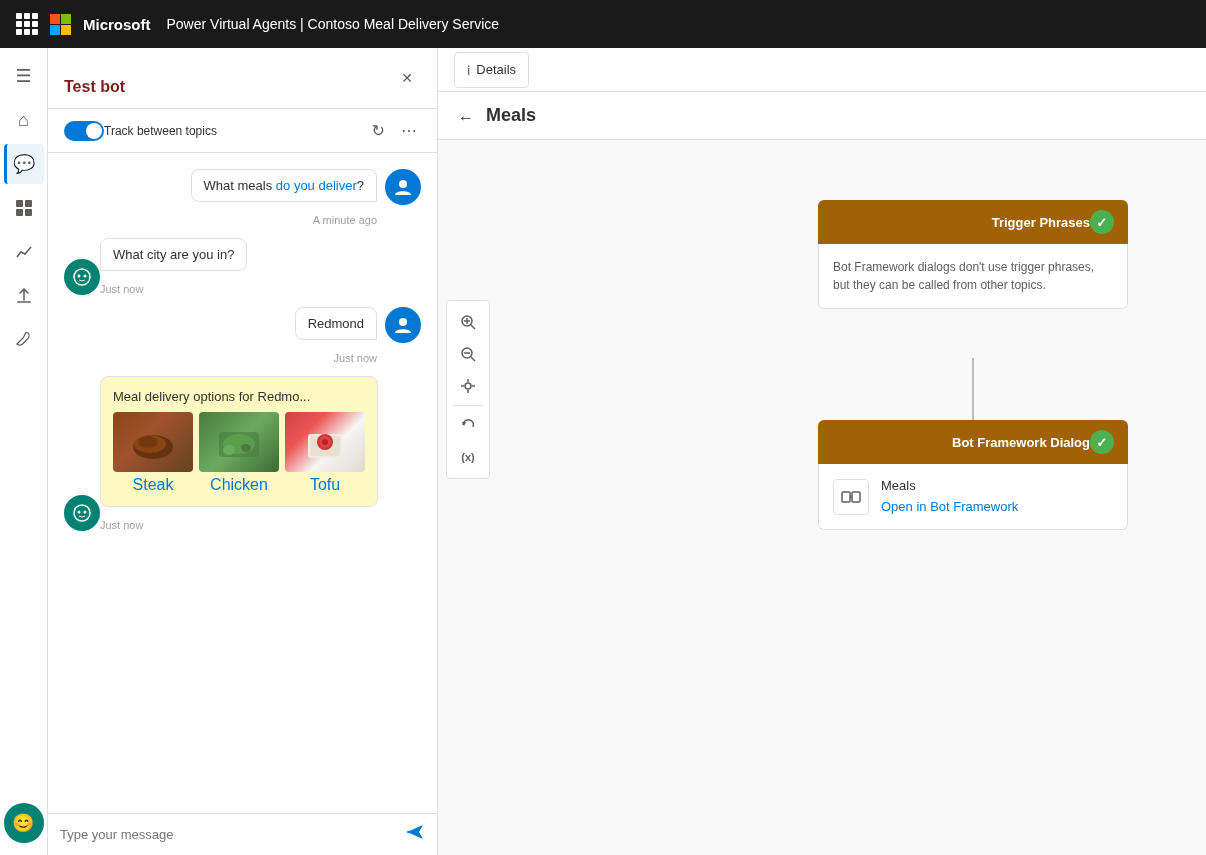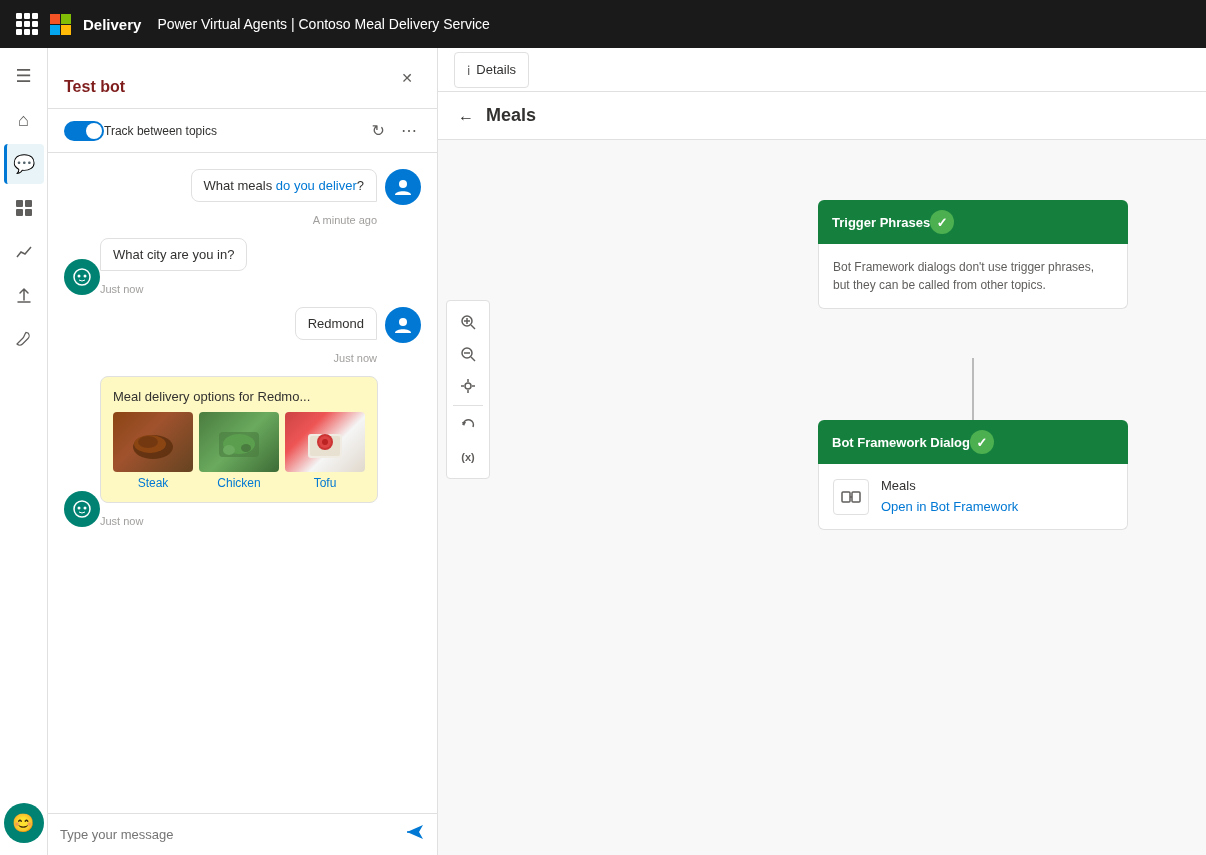--- a/index.html
+++ b/index.html
@@ -202,21 +202,21 @@
       width: 80px; height: 60px;
       border-radius: 4px;
       background: #ddd;
       overflow: hidden;
       display: flex; align-items: center; justify-content: center;
       font-size: 22px;
     }
     .meal-img.steak { background: linear-gradient(135deg, #8B4513 0%, #A0522D 40%, #654321 100%); }
     .meal-img.chicken { background: linear-gradient(135deg, #4a7c3f 0%, #6aaa5e 50%, #3d6b35 100%); }
     .meal-img.tofu { background: linear-gradient(135deg, #c44 0%, #e55 30%, #f5f5f5 60%, #e0d8cc 100%); }
-    .meal-name { font-size: 12px; color: #0078d4; }
+    .meal-name { font-size: 16px; color: #0078d4; }
 
     
     .chat-input-area {
       padding: 8px 12px;
       border-top: 1px solid #e0e0e0;
       display: flex;
       align-items: center;
       gap: 8px;
       background: white;
     }
@@ -279,29 +279,29 @@
       overflow: hidden;
     }
 
     
     .node-trigger {
       position: absolute;
       left: 380px; top: 60px;
       width: 310px;
     }
     .node-header-green {
-      background: #15803d;
+      background: #a16207;
       color: white;
       padding: 10px 14px;
       border-radius: 6px 6px 0 0;
       font-size: 13px;
       font-weight: 600;
       display: flex;
       align-items: center;
-      justify-content: flex-start;
+      justify-content: flex-end;
     }
     .node-body {
       background: white;
       border: 1px solid #e0e0e0;
       border-top: none;
       border-radius: 0 0 6px 6px;
       padding: 14px;
     }
     .node-body p { font-size: 12px; color: #605e5c; line-height: 1.5; }
 
@@ -352,21 +352,21 @@
     <span></span>
       <span></span>
       <span></span>
   </div>
   <div class="ms-logo-grid">
     <div class="ms-logo-cell red"></div>
     <div class="ms-logo-cell green"></div>
     <div class="ms-logo-cell blue"></div>
     <div class="ms-logo-cell yellow"></div>
   </div>
-  <span style="color:white;font-size:15px;font-weight:600;margin-right:4px;">Delivery</span>
+  <span style="color:white;font-size:15px;font-weight:600;margin-right:4px;">Microsoft</span>
   <span class="nav-title">Power Virtual Agents | Contoso Meal Delivery Service</span>
 </div>
 
 <div class="left-sidebar">
   <div class="sidebar-icon">☰</div>
   <div class="sidebar-icon">⌂</div>
   <div class="sidebar-icon active">💬</div>
   <div class="sidebar-icon">
     <svg width="18" height="18" viewBox="0 0 18 18" fill="none">
         <rect x="1" y="1" width="7" height="7" rx="1" fill="#605e5c"></rect>

